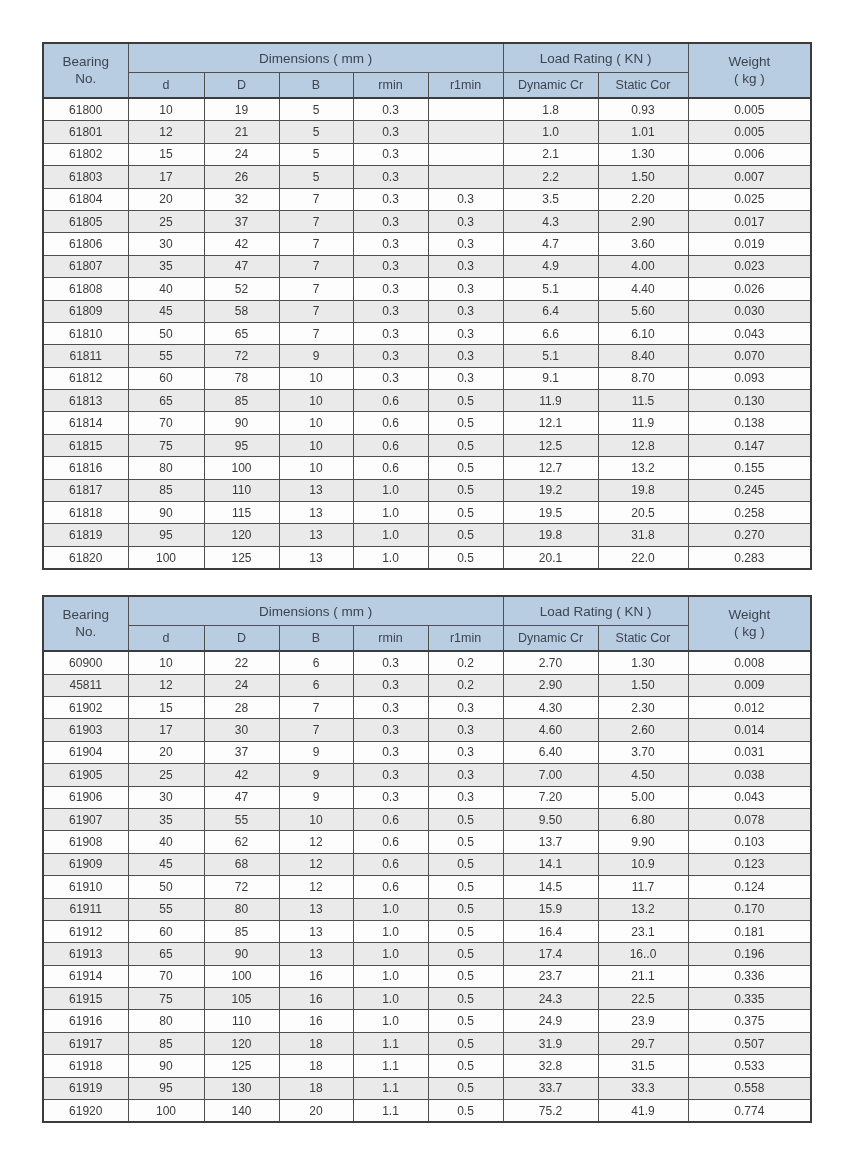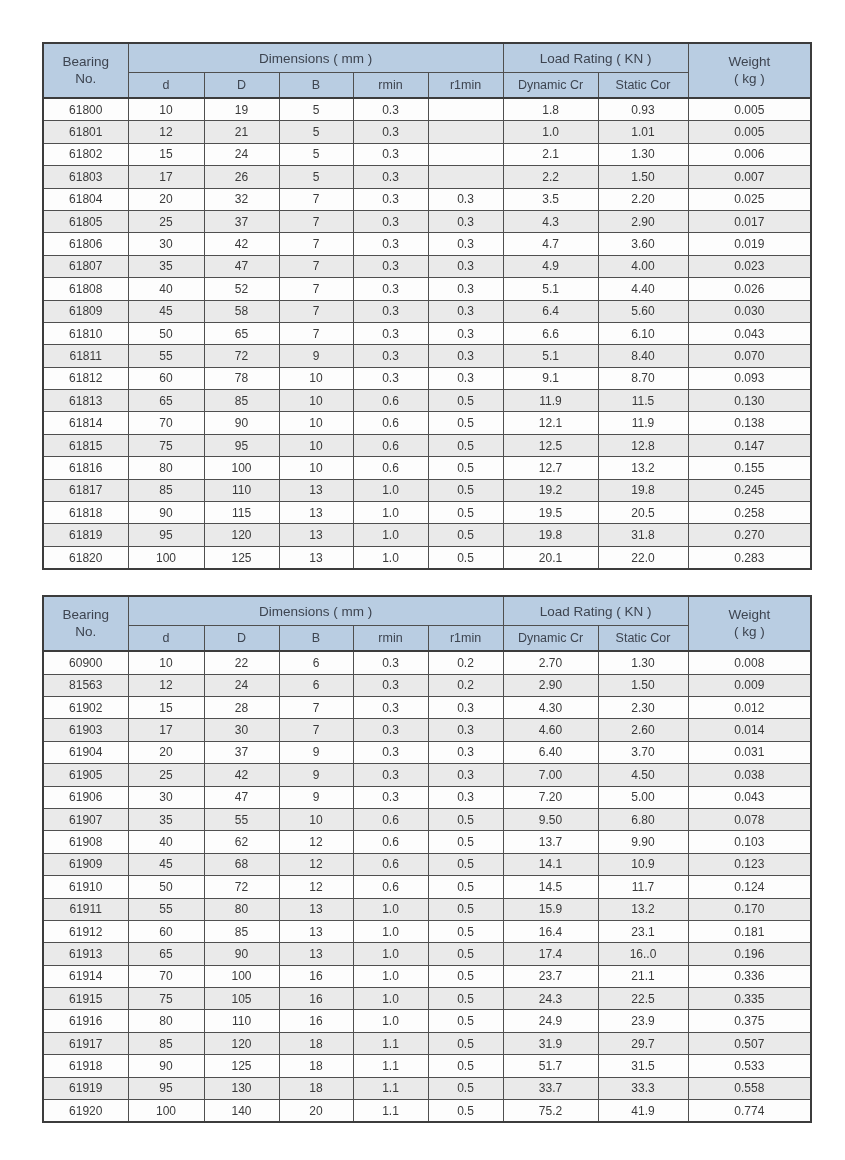--- a/index.html
+++ b/index.html
@@ -390,21 +390,21 @@
           <td>10</td>
           <td>22</td>
           <td>6</td>
           <td>0.3</td>
           <td>0.2</td>
           <td>2.70</td>
           <td>1.30</td>
           <td>0.008</td>
         </tr>
         <tr>
-          <td>81563</td>
+          <td>45811</td>
           <td>12</td>
           <td>24</td>
           <td>6</td>
           <td>0.3</td>
           <td>0.2</td>
           <td>2.90</td>
           <td>1.50</td>
           <td>0.009</td>
         </tr>
         <tr>
@@ -583,21 +583,21 @@
           <td>29.7</td>
           <td>0.507</td>
         </tr>
         <tr>
           <td>61918</td>
           <td>90</td>
           <td>125</td>
           <td>18</td>
           <td>1.1</td>
           <td>0.5</td>
-          <td>51.7</td>
+          <td>32.8</td>
           <td>31.5</td>
           <td>0.533</td>
         </tr>
         <tr>
           <td>61919</td>
           <td>95</td>
           <td>130</td>
           <td>18</td>
           <td>1.1</td>
           <td>0.5</td>

